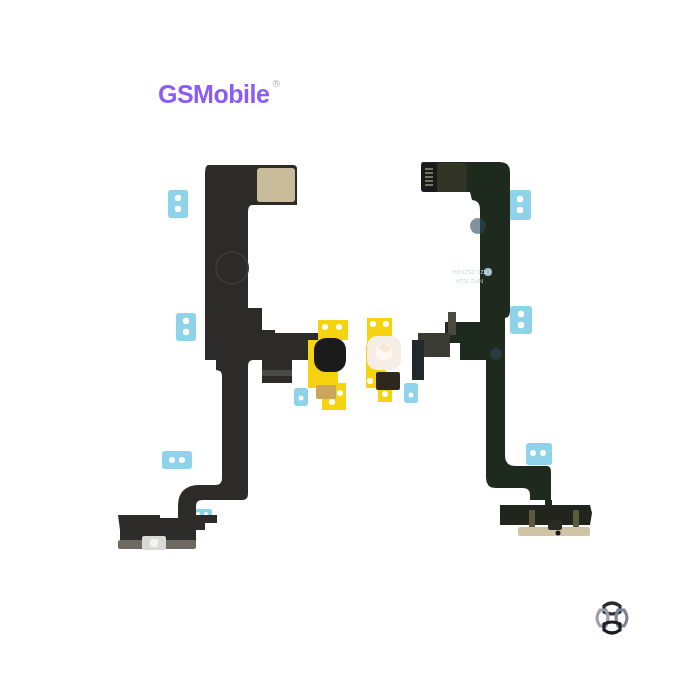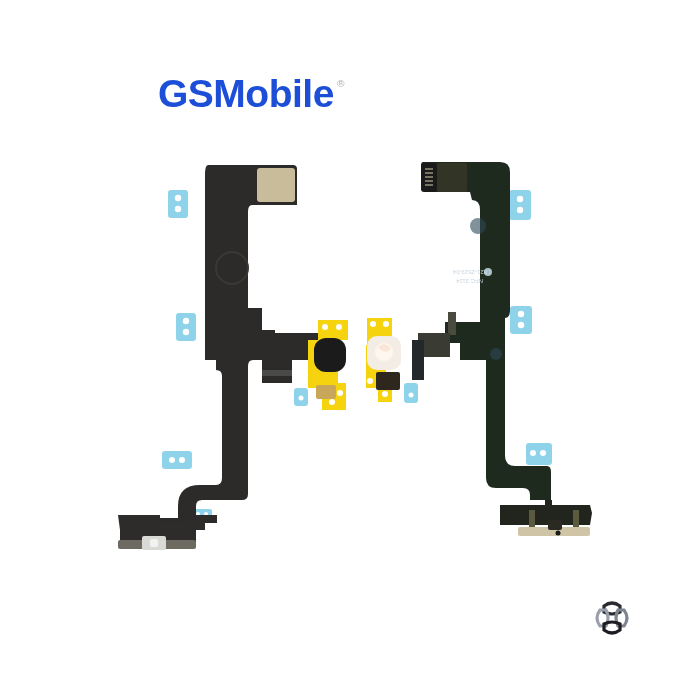--- a/index.html
+++ b/index.html
@@ -17,23 +17,23 @@
     .brand {
       position: absolute;
       left: 158px;
       top: 72px;
       display: flex;
       align-items: flex-start;
     }
     .brand-text {
       font-family: "Liberation Sans", sans-serif;
       font-weight: bold;
-      font-size: 39px;
+      font-size: 25px;
       letter-spacing: -0.5px;
-      color: #1d4ed8;
+      color: #8b5cf6;
       line-height: 44px;
     }
     .brand-mark {
       font-family: "DejaVu Serif", serif;
       font-size: 10px;
       color: #b5b5b5;
       margin-left: 2px;
       margin-top: 6px;
       font-style: italic;
     }

